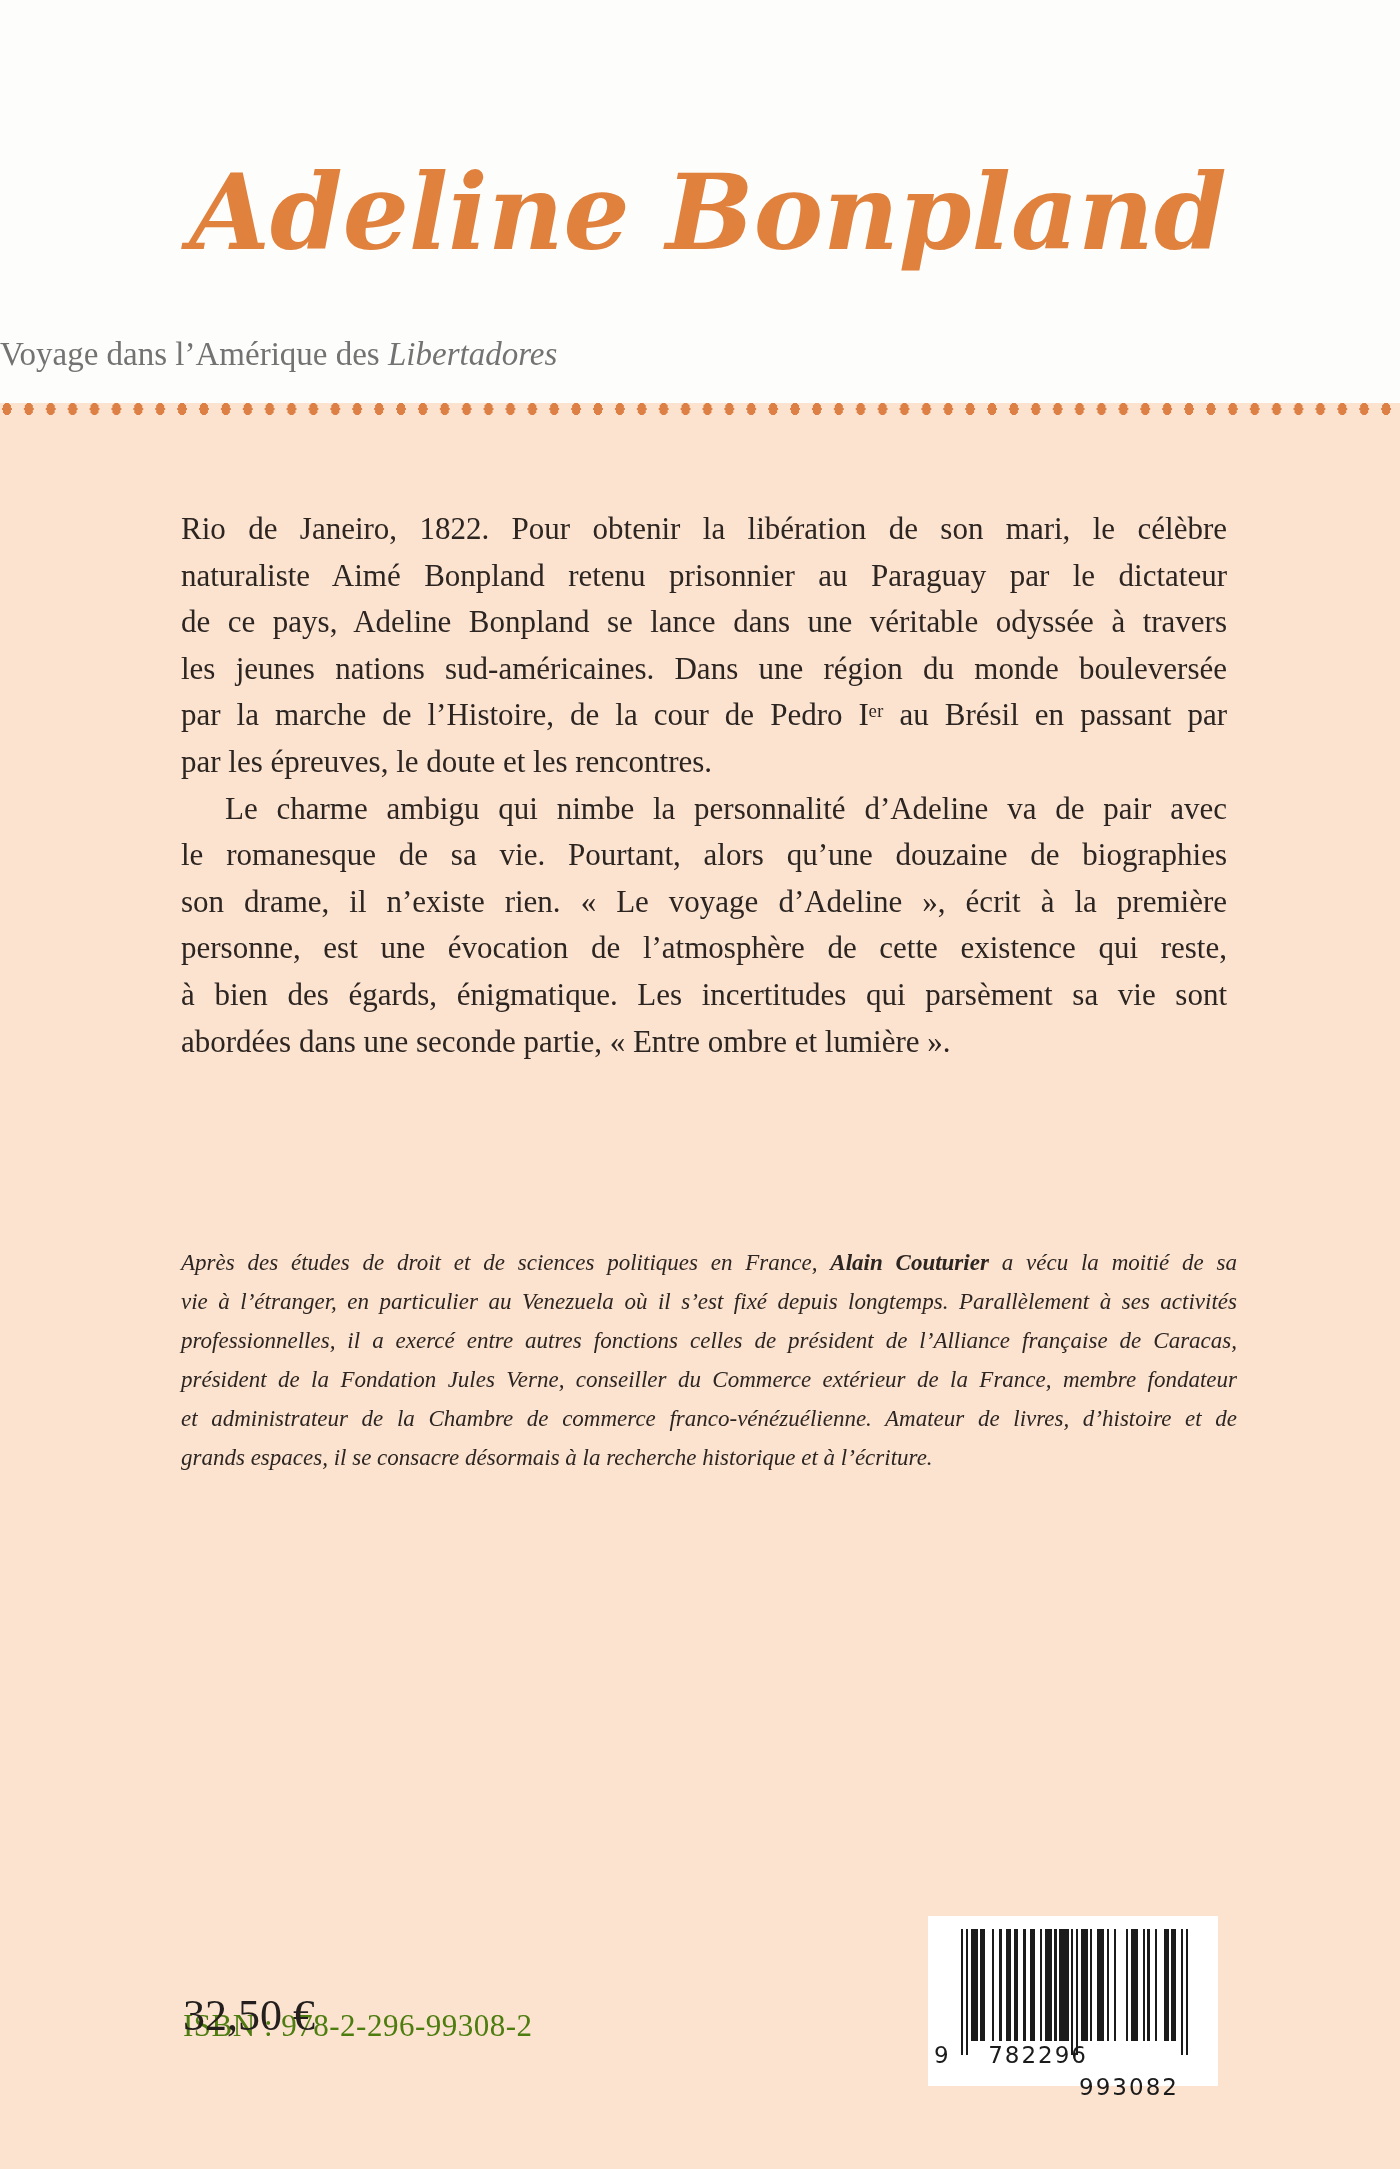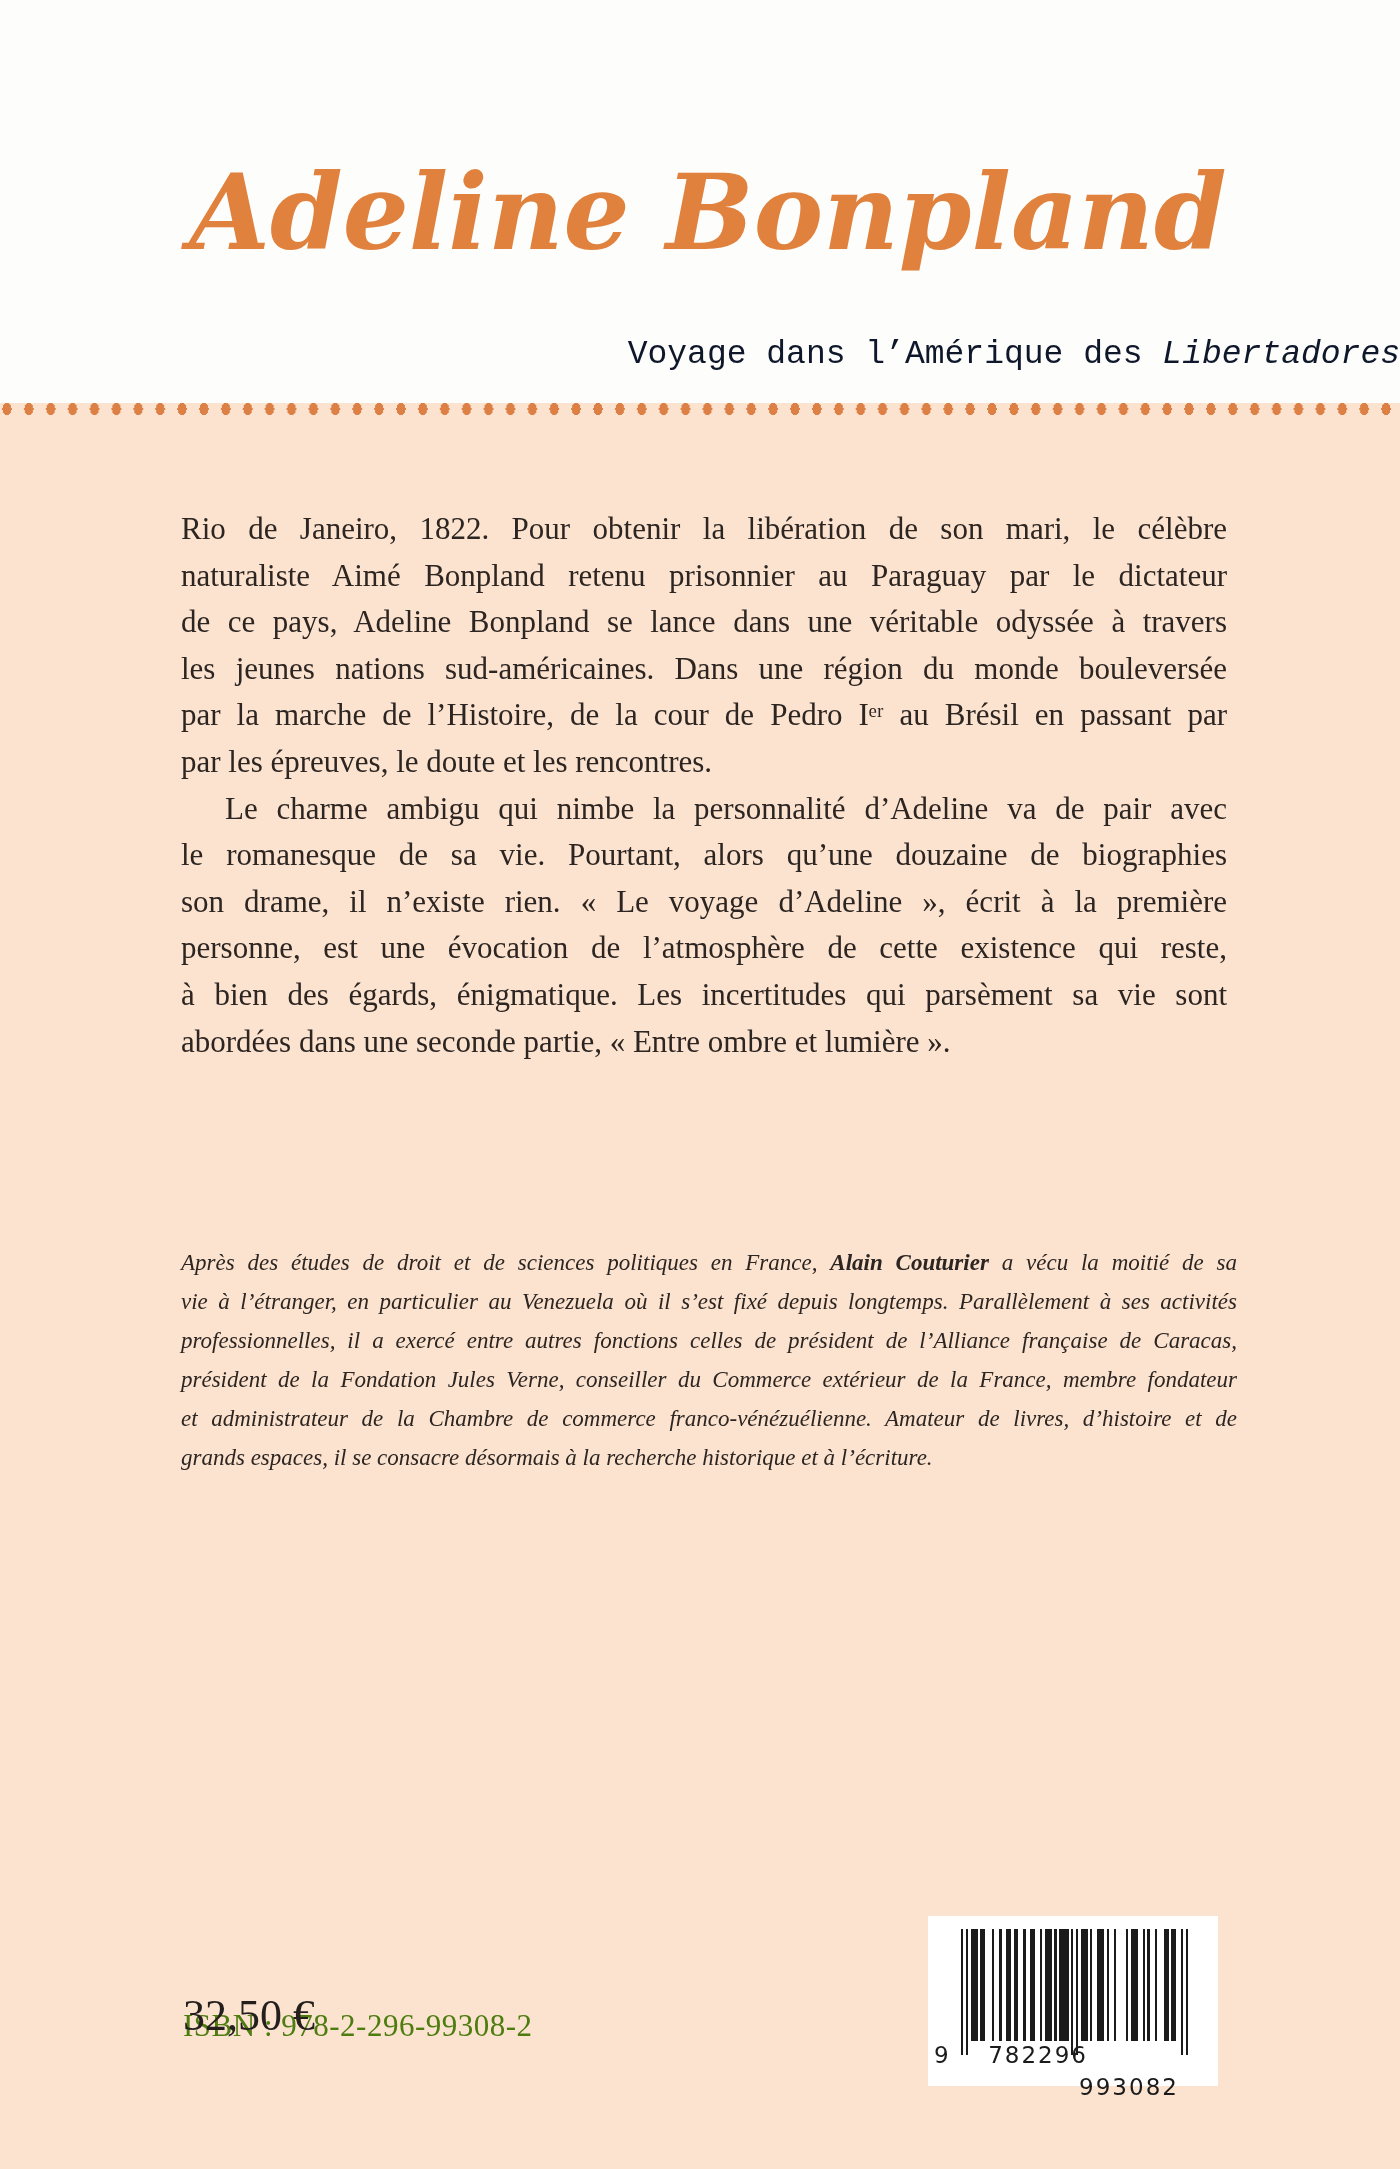--- a/index.html
+++ b/index.html
@@ -18,23 +18,23 @@
   .title {
     position:absolute; top:148px; left:0; width:100%;
     margin:8px; text-align:center;
     font-family:"DejaVu Serif", serif;
     font-style:italic; font-weight:bold;
     font-size:104px; line-height:1.1;
     color:#e0823e;
   }
   .subtitle {
     position:absolute; top:336px; left:0; width:100%;
-    text-align:right;
-    font-family:Liberation Mono, monospace;
-    font-size:33px; color:#0f172a;
+    text-align:left;
+    font-family:Liberation Serif, serif;
+    font-size:33px; color:#737373;
   }
   .subtitle em { font-style:italic; }
   .dots {
     position:absolute; top:400px; left:-4px; width:1410px; height:18px;
     background-image:radial-gradient(ellipse 4.6px 6px at center, #dc8046 98%, rgba(0,0,0,0) 100%);
     background-size:21.9px 18px;
     background-repeat:repeat-x;
   }
   .synopsis {
     position:absolute; left:181px; top:506px; width:1046px;

